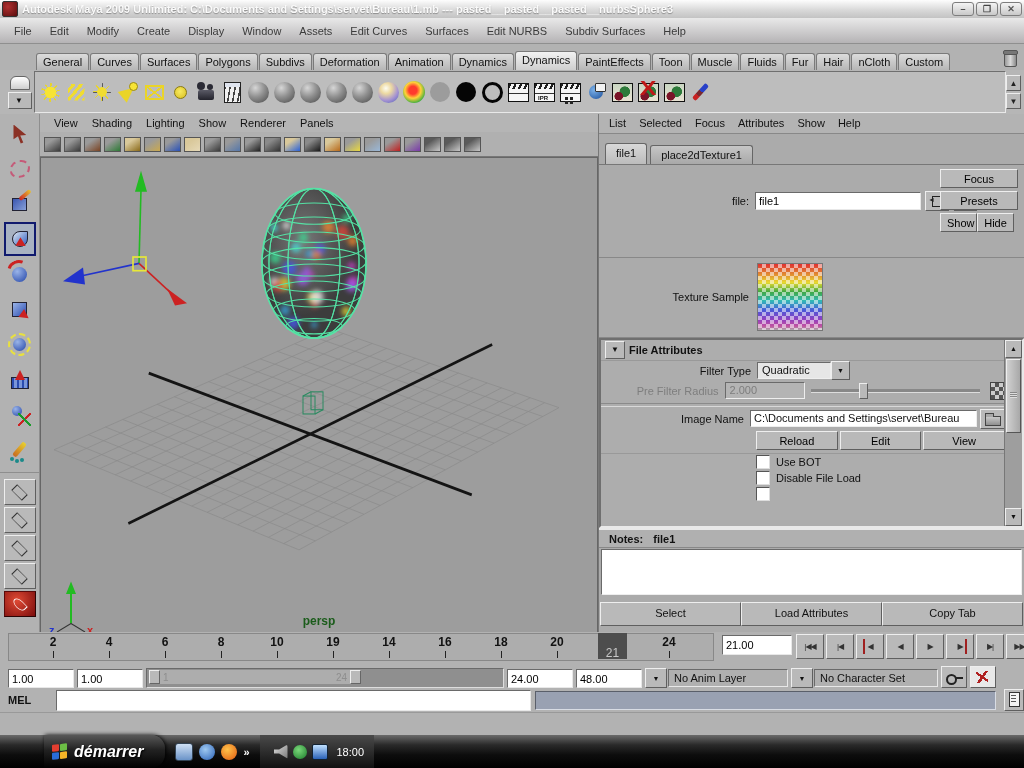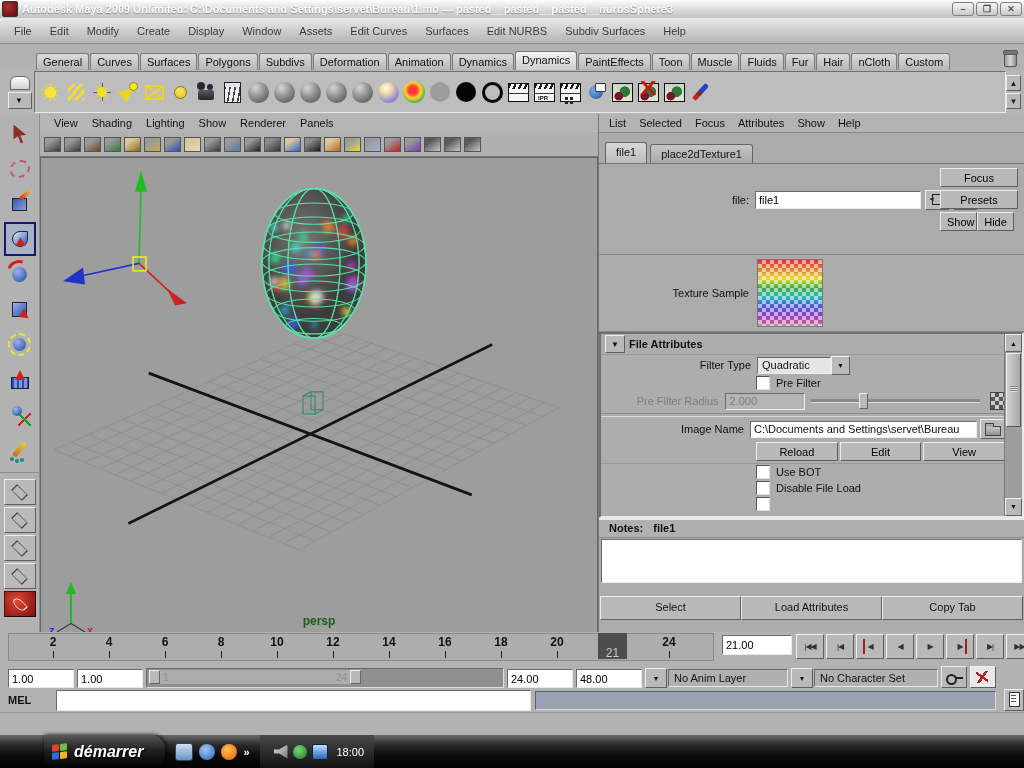--- a/index.html
+++ b/index.html
@@ -166,21 +166,21 @@
   .rev-row{height:24px;display:flex;align-items:center;padding-left:155px;gap:2px;border-bottom:1px solid #999;}
   .rev-row .rbtn{width:84px;height:19px;text-align:center;line-height:17px;}
   .groove{height:2px;border-top:1px solid #8a8a8a;border-bottom:1px solid #d8d8d8;margin:2px 0;}
   .ae-scrollbar{position:absolute;right:0;top:0;bottom:0;width:17px;background:#9e9e9e;border-left:1px solid #777;display:flex;flex-direction:column;}
   .sb-btn{height:16px;display:flex;align-items:center;justify-content:center;font-size:7px;}
   .sb-thumb{margin:1px;height:72px;background:linear-gradient(90deg,#d0d0d0,#a8a8a8);border:1px solid;border-color:#eee #555 #555 #eee;position:relative;}
   .sb-thumb::after{content:'';position:absolute;left:3px;right:3px;top:32px;height:6px;background:repeating-linear-gradient(#888 0 1px,#ddd 1px 2px);}
   .sb-track-rest{flex:1;}
   .ae-notes-label{height:18px;display:flex;align-items:center;gap:10px;padding-left:10px;font-weight:bold;background:#b0b0b0;border-top:2px solid #e9e9e9;border-bottom:1px solid #888;}
   .ae-notes-box{height:44px;background:#fff;border:1px solid;border-color:#6a6a6a #eee #eee #6a6a6a;margin:1px 2px;}
-  .ae-footer{height:25px;display:flex;gap:0;padding:12px 1px;}
+  .ae-footer{height:25px;display:flex;gap:0;padding:6px 1px;}
   .footer-btn{flex:1;text-align:center;line-height:21px;height:22px;background:#b9b9b9;border:1px solid;border-color:#eee #5f5f5f #5f5f5f #eee;}
 
   
   #timeline{position:absolute;left:0;top:632px;width:1024px;height:30px;background:#b2b2b2;}
   .ruler{position:absolute;left:8px;top:1px;width:706px;height:28px;background:#adadad;border:1px solid #888;display:flex;padding:0 16px;box-sizing:border-box;}
   .tick{flex:1;position:relative;text-align:center;font-weight:bold;font-size:12px;padding-top:1px;}
   .tick::after{content:'';position:absolute;left:50%;bottom:2px;width:1px;height:7px;background:#222;}
   .current-frame{position:absolute;left:598px;top:1px;width:29px;height:26px;background:#4d4d4d;color:#c8c8c8;text-align:center;line-height:40px;font-size:12px;}
   .time-field{position:absolute;left:722px;top:3px;width:62px;height:18px;font-size:11px;padding:0 3px;}
   .playback{position:absolute;left:796px;top:2px;display:flex;gap:2px;}
@@ -550,24 +550,20 @@
           <span class="collapse-btn raised">▼</span>
           <span class="sec-title">File Attributes</span>
         </div>
         <div class="attr-row">
           <span class="alabel">Filter Type</span>
           <span class="combo">
             <span class="combo-val">Quadratic</span>
             <span class="combo-arrow raised">▼</span>
           </span>
         </div>
-        <div class="cb-row">
-          <span class="cb"></span>
-          <span>Pre Filter</span>
-        </div>
         <div class="attr-row">
           <span class="alabel disabled">Pre Filter Radius</span>
           <span class="dis-field">2.000</span>
           <span class="slider-track">
             <span class="slider-thumb raised"></span>
           </span>
           <span class="map-btn"></span>
         </div>
         <div class="groove"></div>
         <div class="attr-row">
@@ -615,21 +611,21 @@
       </div>
   </div>
 
   <div id="timeline">
     <div class="ruler">
         <span class="tick tick-2">2</span>
         <span class="tick tick-4">4</span>
         <span class="tick tick-6">6</span>
         <span class="tick tick-8">8</span>
         <span class="tick tick-10">10</span>
-        <span class="tick tick-12">12</span>
+        <span class="tick tick-12">19</span>
         <span class="tick tick-14">14</span>
         <span class="tick tick-16">16</span>
         <span class="tick tick-18">18</span>
         <span class="tick tick-20">20</span>
         <span class="tick tick-22">22</span>
         <span class="tick tick-24">24</span>
       </div>
     <div class="current-frame">21</div>
     <input class="time-field sunken" value="21.00" style="">
     <div class="playback" id="playback">

